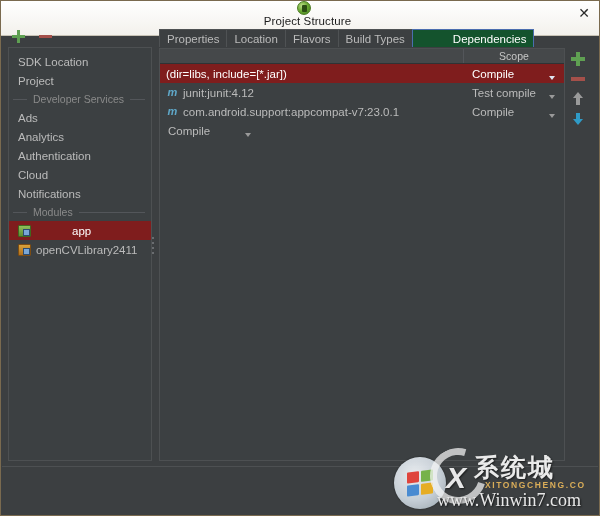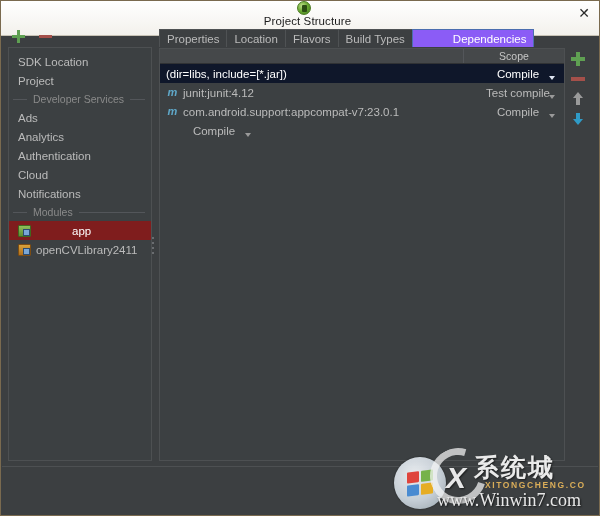--- a/index.html
+++ b/index.html
@@ -185,21 +185,21 @@
     align-items: center;
     font-size: 11.5px;
     color: #bbbbbb;
     background: #3c3f41;
     border: 1px solid #4f5254;
     border-bottom: none;
     margin-right: -1px;
     white-space: nowrap;
   }
   .tab.active {
-    background: #8b5cf6;
+    background: #14532d;
     color: #ffffff;
     border-color: #4b6eaf;
     padding-left: 40px;
   }
 
   .content-pane {
     position: absolute;
     left: 158px; top: 47px;
     width: 406px;
     height: 413px;
@@ -225,37 +225,36 @@
   }
 
   .table-body { }
   .row {
     height: 19px;
     display: flex;
     align-items: center;
     font-size: 11.5px;
     color: #bbbbbb;
   }
-  .row.selected { background: #0f172a; color: #ffffff; }
+  .row.selected { background: #7f1d1d; color: #ffffff; }
   .cell-name {
     flex: 1 1 auto;
     display: flex;
     align-items: center;
     padding-left: 6px;
     overflow: hidden;
     white-space: nowrap;
   }
   .cell-scope {
     flex: 0 0 100px;
     display: flex;
     align-items: center;
     padding-left: 8px;
     position: relative;
     white-space: nowrap;
-    justify-content: center;
   }
   .caret {
     position: absolute;
     right: 9px; top: 8px;
     width: 0; height: 0;
     border-left: 3.5px solid transparent;
     border-right: 3.5px solid transparent;
     border-top: 4px solid #9a9a9a;
   }
   .row.selected .caret { border-top-color: #dfe6f2; }

